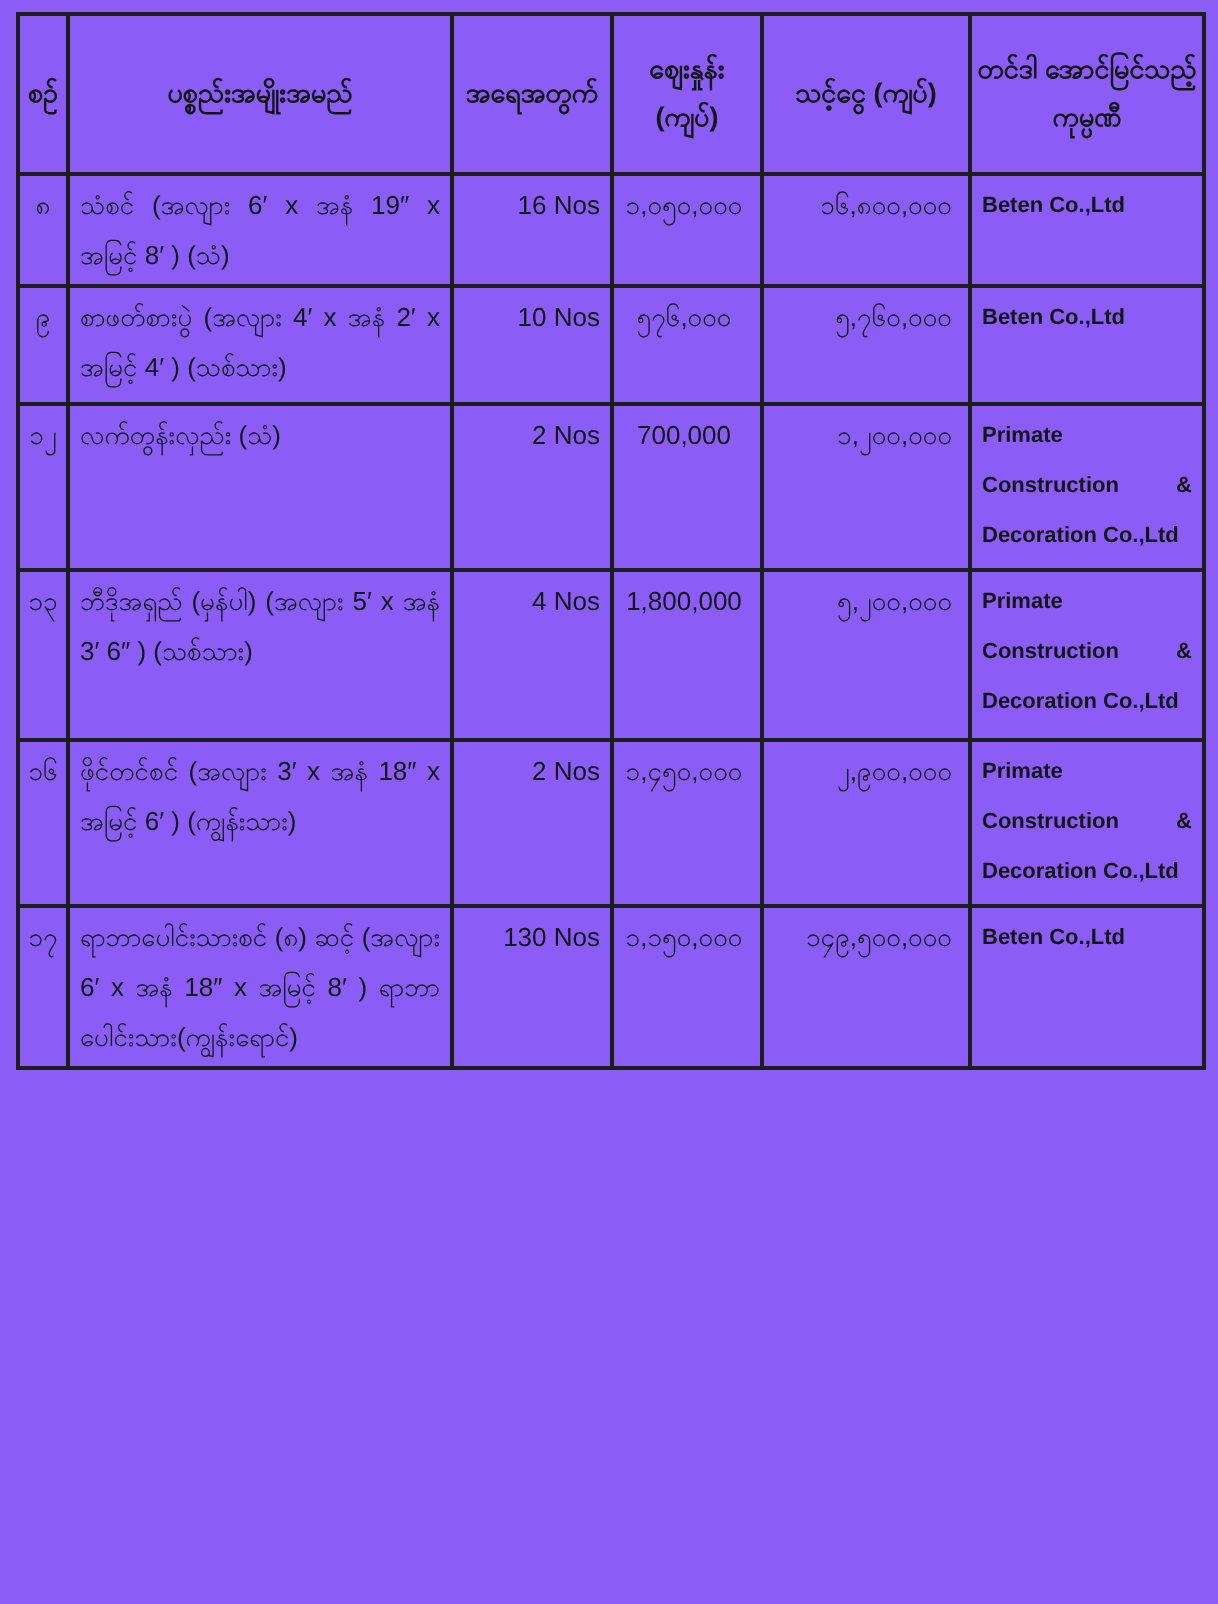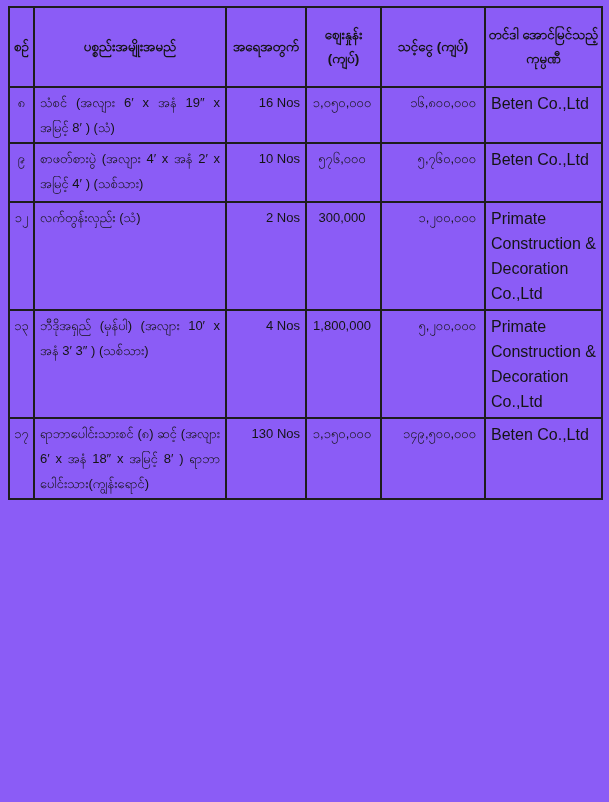--- a/index.html
+++ b/index.html
@@ -48,22 +48,22 @@
     vertical-align: top;
     line-height: 25px;
     padding: 2px 5px;
   }
   td.col-serial   { text-align: center; padding-left: 1px; padding-right: 1px; }
   td.col-item     { text-align: justify; margin-top: 20px; }
   td.col-quantity { text-align: right; }
   td.col-price    { text-align: center; padding-right: 8px; }
   td.col-amount   { text-align: right; padding-right: 8px; }
   td.col-company  {
-    font-weight: 400;
-    font-size: 16px;
+    font-weight: 700;
+    font-size: 11px;
     line-height: 25px;
     text-align: justify;
     padding: 3px 5px;
   }
   
   tbody tr:nth-child(1)  td { height: 49px; }
   tbody tr:nth-child(2)  td { height: 59px; }
   tbody tr:nth-child(3)  td { height: 79px; }
   tbody tr:nth-child(4)  td { height: 85px; }
   tbody tr:nth-child(5)  td { height: 52px; }
@@ -110,30 +110,38 @@
           <td class="col-item">စာဖတ်စားပွဲ (အလျား 4′ x အနံ 2′ x အမြင့် 4′ ) (သစ်သား)</td>
           <td class="col-quantity">10 Nos</td>
           <td class="col-price">၅၇၆,၀၀၀</td>
           <td class="col-amount">၅,၇၆၀,၀၀၀</td>
           <td class="col-company">Beten Co.,Ltd</td>
         </tr>
         <tr>
           <td class="col-serial">၁၂</td>
           <td class="col-item">လက်တွန်းလှည်း (သံ)</td>
           <td class="col-quantity">2 Nos</td>
-          <td class="col-price">300,000</td>
+          <td class="col-price">700,000</td>
           <td class="col-amount">၁,၂၀၀,၀၀၀</td>
           <td class="col-company">Primate Construction &amp; Decoration Co.,Ltd</td>
         </tr>
         <tr>
           <td class="col-serial">၁၃</td>
-          <td class="col-item">ဘီဒိုအရှည် (မှန်ပါ) (အလျား 10′ x အနံ 3′ 3″ ) (သစ်သား)</td>
+          <td class="col-item">ဘီဒိုအရှည် (မှန်ပါ) (အလျား 5′ x အနံ 3′ 6″ ) (သစ်သား)</td>
           <td class="col-quantity">4 Nos</td>
           <td class="col-price">1,800,000</td>
           <td class="col-amount">၅,၂၀၀,၀၀၀</td>
+          <td class="col-company">Primate Construction &amp; Decoration Co.,Ltd</td>
+        </tr>
+        <tr>
+          <td class="col-serial">၁၆</td>
+          <td class="col-item">ဖိုင်တင်စင် (အလျား 3′ x အနံ 18″ x အမြင့် 6′ ) (ကျွန်းသား)</td>
+          <td class="col-quantity">2 Nos</td>
+          <td class="col-price">၁,၄၅၀,၀၀၀</td>
+          <td class="col-amount">၂,၉၀၀,၀၀၀</td>
           <td class="col-company">Primate Construction &amp; Decoration Co.,Ltd</td>
         </tr>
         <tr>
           <td class="col-serial">၁၇</td>
           <td class="col-item">ရာဘာပေါင်းသားစင် (၈) ဆင့် (အလျား 6′ x အနံ 18″ x အမြင့် 8′ ) ရာဘာပေါင်းသား(ကျွန်းရောင်)</td>
           <td class="col-quantity">130 Nos</td>
           <td class="col-price">၁,၁၅၀,၀၀၀</td>
           <td class="col-amount">၁၄၉,၅၀၀,၀၀၀</td>
           <td class="col-company">Beten Co.,Ltd</td>
         </tr>

